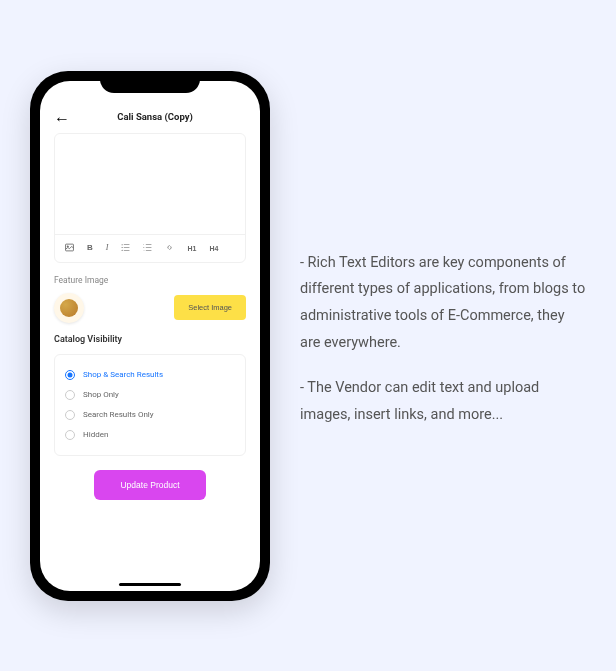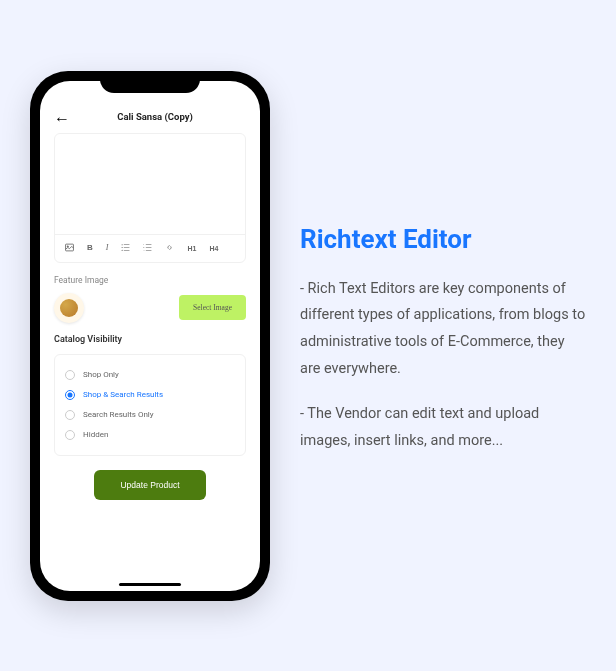--- a/index.html
+++ b/index.html
@@ -116,28 +116,27 @@
     .thumb::before {
       content: '';
       position: absolute;
       top: 50%; left: 50%;
       transform: translate(-50%,-50%);
       width: 18px; height: 18px;
       background: radial-gradient(circle at 30% 30%, #d4a84a, #b87a2a);
       border-radius: 50%;
     }
     .select-btn {
-      background: #bef264;
+      background: #fde047;
       border: none;
       border-radius: 4px;
       padding: 8px 14px;
       font-size: 7.5px;
       color: #555;
       font-weight: 500;
-      font-family: Liberation Serif, serif;
     }
     .catalog-title {
       font-size: 9px;
       font-weight: 600;
       color: #333;
       margin-top: 11px;
       margin-bottom: 10px;
     }
     .radio-group {
       border: 1px solid #f0f0f0;
@@ -177,21 +176,21 @@
     .radio-label.selected {
       color: #1976ff;
     }
     .note {
       font-size: 6.5px;
       color: #bbb;
       margin-top: 12px;
       line-height: 1.5;
     }
     .update-btn {
-      background: #4d7c0f;
+      background: #d946ef;
       color: #fff;
       border: none;
       border-radius: 6px;
       padding: 10px 26px;
       font-size: 8.5px;
       font-weight: 500;
       display: block;
       margin: 14px auto 0;
     }
     .home-indicator {
@@ -277,40 +276,39 @@
 
       <div class="section-label">Feature Image</div>
       <div class="feature-row">
         <div class="thumb"></div>
         <button class="select-btn">Select Image</button>
       </div>
 
       <div class="catalog-title">Catalog Visibility</div>
       <div class="radio-group">
         <div class="radio-row">
+          <span class="radio selected"></span>
+          <span class="radio-label selected">Shop &amp; Search Results</span>
+        </div>
+        <div class="radio-row">
           <span class="radio"></span>
           <span class="radio-label">Shop Only</span>
-        </div>
-        <div class="radio-row">
-          <span class="radio selected"></span>
-          <span class="radio-label selected">Shop &amp; Search Results</span>
         </div>
         <div class="radio-row">
           <span class="radio"></span>
           <span class="radio-label">Search Results Only</span>
         </div>
         <div class="radio-row">
           <span class="radio"></span>
           <span class="radio-label">Hidden</span>
         </div>
       </div>
 
       <button class="update-btn">Update Product</button>
     </div>
     <div class="home-indicator"></div>
   </div>
 </div>
 
 <div class="info">
-  <h2 class="info-title">Richtext Editor</h2>
   <p class="info-text">- Rich Text Editors are key components of different types of applications, from blogs to administrative tools of E-Commerce, they are everywhere.</p>
   <p class="info-text">- The Vendor can edit text and upload images, insert links, and more...</p>
 </div>
 
 </body></html>

